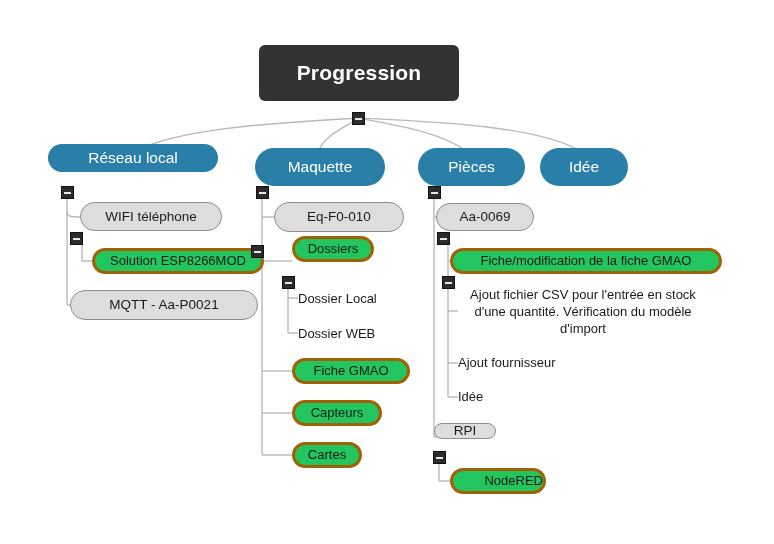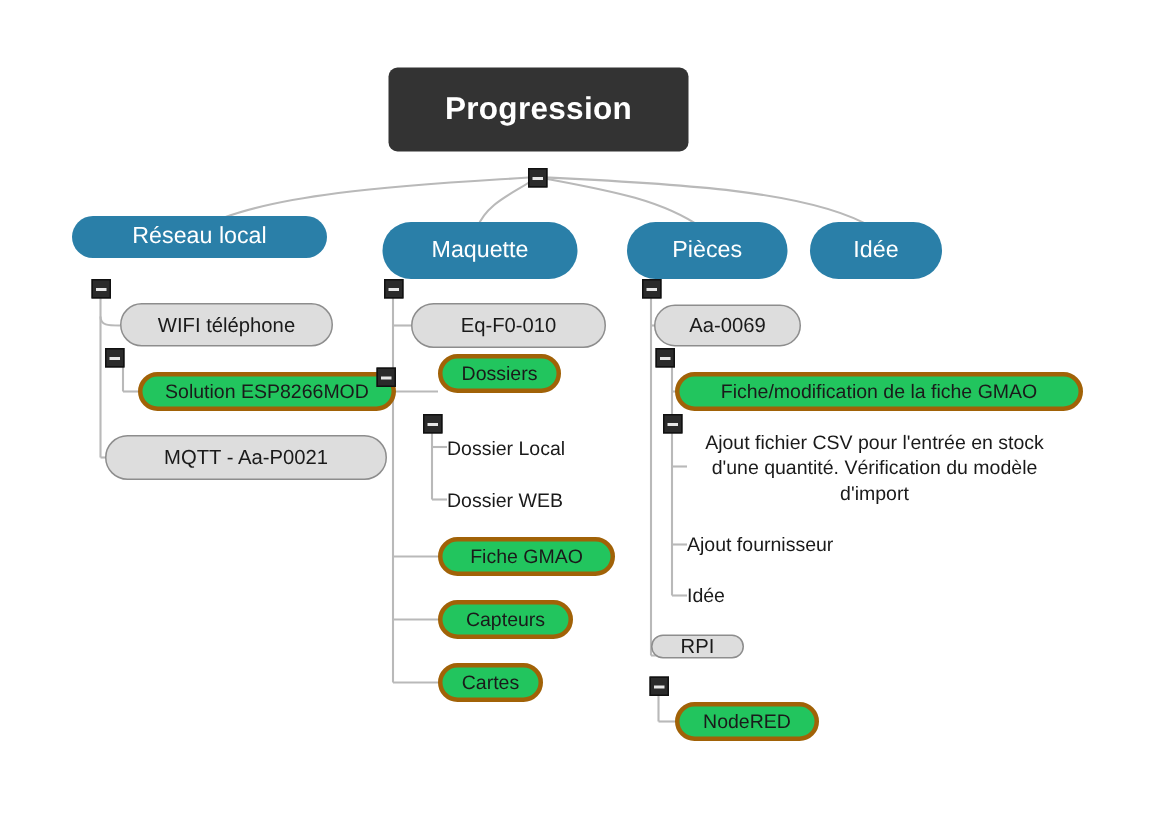--- a/index.html
+++ b/index.html
@@ -249,17 +249,17 @@
 
   <div class="node plain" style="left:458px; top:387px; width:100px; height:20px; justify-content:flex-start;">
     <span>Idée</span>
   </div>
 
   <div class="node gray" style="left:434px; top:423px; width:62px; height:16px;">
     <span>RPI</span>
   </div>
   <div class="collapse-btn" style="left:433px; top:451px;"></div>
 
-  <div class="node white" style="left:450px; top:468px; width:96px; height:26px;">
+  <div class="node white" style="left:450px; top:468px; width:96px; height:26px;justify-content:flex-end;">
     <span>NodeRED</span>
   </div>
 
 </div>
 
 </body></html>

